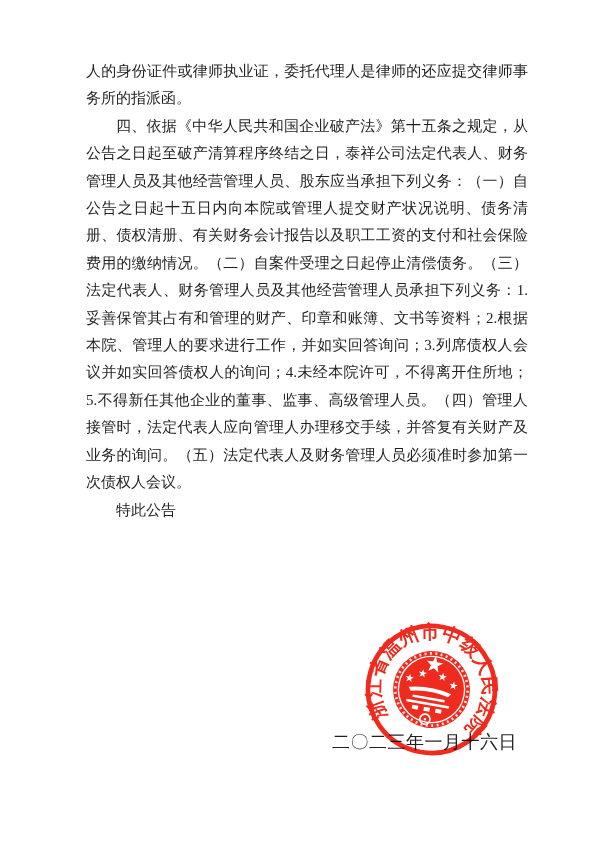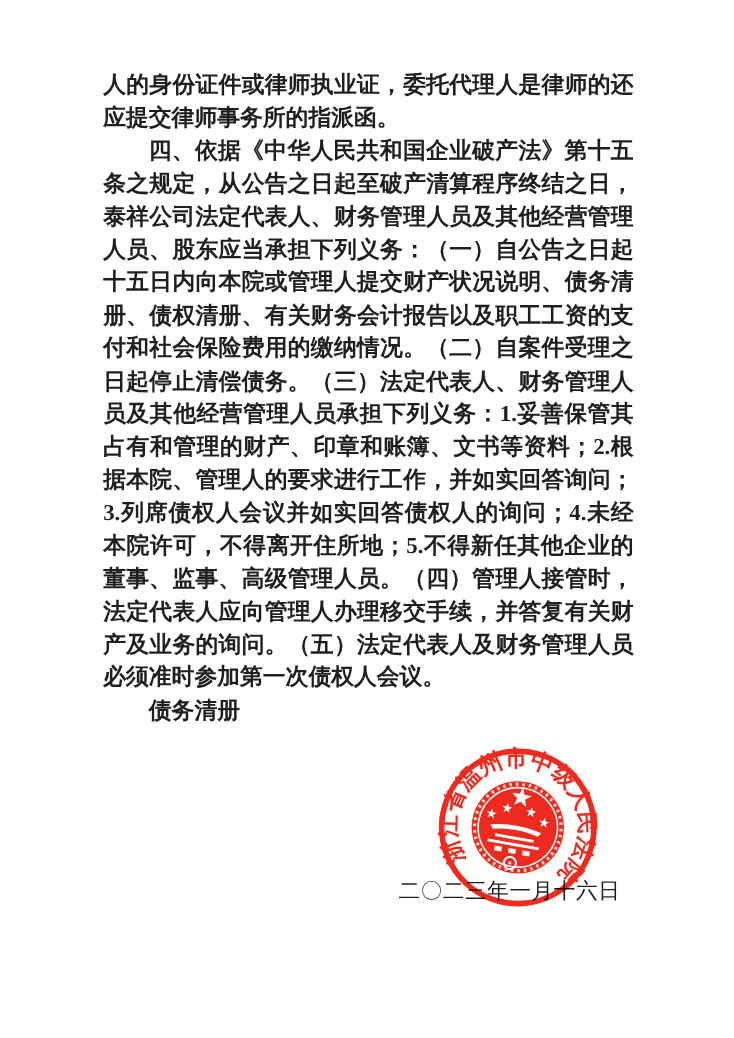--- a/index.html
+++ b/index.html
@@ -3,23 +3,22 @@
 <meta charset="utf-8">
 <style>
   html,body{margin:0;padding:0;background:#ffffff;}
   .page{
     position:relative;width:612px;height:865px;
     background:var(--paper,#ffffff);overflow:hidden;
     font-family:"Liberation Serif","DejaVu Serif",serif;
   }
   .body-text{
     position:absolute;left:86px;top:58px;width:442px;
-    font-size:19px;line-height:27.4px;color:var(--ink,#1f1f1f);
+    font-size:15px;line-height:27.4px;color:var(--ink,#1f1f1f);
     text-align:justify;
-    font-weight:bold;
   }
   .para{margin:0;padding:0;}
   .para.indent{text-indent:2em;}
   .date-line{
     position:absolute;left:332px;top:730px;
     font-size:18px;letter-spacing:.5px;white-space:nowrap;
     color:var(--ink,#1f1f1f);
   }
   .seal{
     position:absolute;left:364px;top:622px;width:135px;height:135px;
@@ -29,21 +28,21 @@
   .seal-text{font-family:"Liberation Serif","DejaVu Serif",serif;font-weight:bold;}
 </style>
 </head>
 <body>
 
 <div class="page">
 
   <div class="body-text">
     <p class="para">人的身份证件或律师执业证，委托代理人是律师的还应提交律师事务所的指派函。</p>
     <p class="para indent">四、依据《中华人民共和国企业破产法》第十五条之规定，从公告之日起至破产清算程序终结之日，泰祥公司法定代表人、财务管理人员及其他经营管理人员、股东应当承担下列义务：（一）自公告之日起十五日内向本院或管理人提交财产状况说明、债务清册、债权清册、有关财务会计报告以及职工工资的支付和社会保险费用的缴纳情况。（二）自案件受理之日起停止清偿债务。（三）法定代表人、财务管理人员及其他经营管理人员承担下列义务：1.妥善保管其占有和管理的财产、印章和账簿、文书等资料；2.根据本院、管理人的要求进行工作，并如实回答询问；3.列席债权人会议并如实回答债权人的询问；4.未经本院许可，不得离开住所地；5.不得新任其他企业的董事、监事、高级管理人员。（四）管理人接管时，法定代表人应向管理人办理移交手续，并答复有关财产及业务的询问。（五）法定代表人及财务管理人员必须准时参加第一次债权人会议。</p>
-    <p class="para indent">债务清册</p>
+    <p class="para indent">特此公告</p>
   </div>
 
   <div class="date-line">二〇二三年一月十六日</div>
 
   <div class="seal">
     <svg viewBox="0 0 200 200">
       <defs>
         <path id="star" d="M0,-1 L0.235,-0.324 L0.951,-0.309 L0.380,0.124 L0.588,0.809 L0,0.4 L-0.588,0.809 L-0.380,0.124 L-0.951,-0.309 L-0.235,-0.324 Z"></path>
         <path id="sealArc" d="M 40.1 146.8 A 76 76 0 1 1 159.9 146.8" fill="none"></path>
       </defs>

